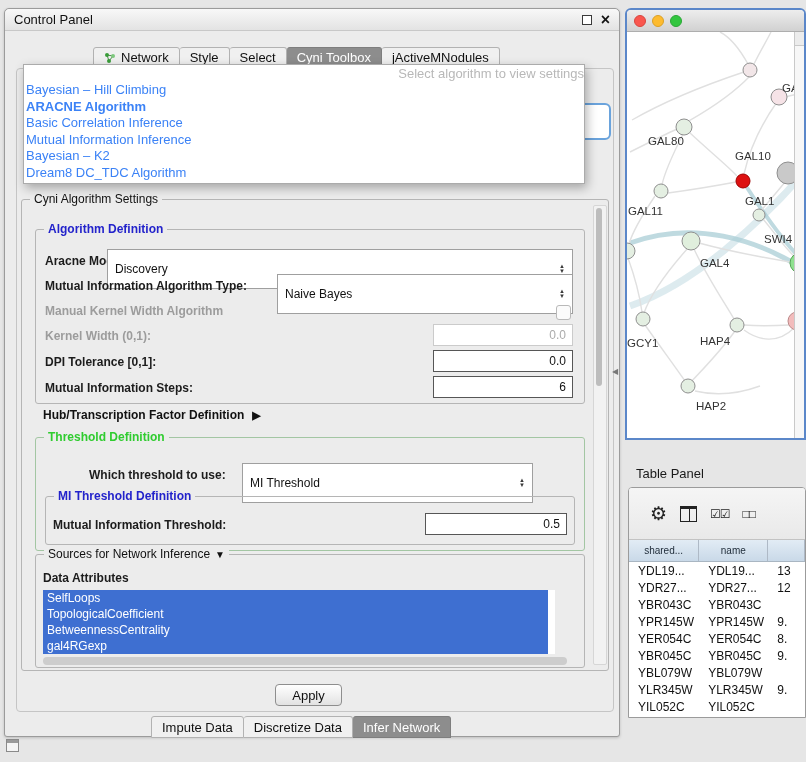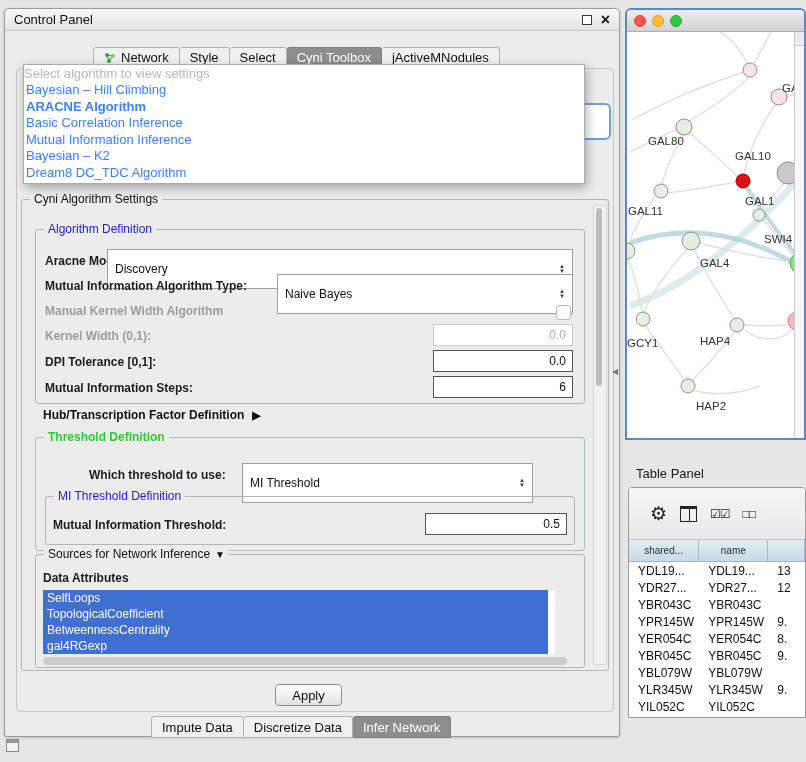--- a/index.html
+++ b/index.html
@@ -23,28 +23,28 @@
 
   .content-panel{position:absolute;left:11px;top:59px;width:596px;height:642px;border:1px solid #c5c5c5;
        border-radius:4px;background:#ececec}
 
   .hidden-combo{position:absolute;left:556px;top:94px;width:46px;height:33px;background:#fff;
        border:2px solid #6aa3dc;border-radius:6px;z-index:5}
 
   
   .dropdown{position:absolute;left:18px;top:55px;width:560px;height:118px;background:#fff;
        border:1px solid #ababab;box-shadow:2px 4px 10px rgba(0,0,0,.3);z-index:50;overflow:hidden}
-  .dd-hdr{height:17px;line-height:17px;text-align:left;color:#b8b8b8;font-size:13px}
+  .dd-hdr{height:17px;line-height:17px;text-align:right;color:#b8b8b8;font-size:13px}
   .dd-it{height:16.5px;line-height:16.5px;padding-left:2px;font-size:13px;color:#3b82f6;white-space:nowrap}
   .dd-it.sel{font-weight:bold}
 
   
   .grp{position:absolute;border:1px solid #b5b5b5;border-radius:3px}
   .gtitle{position:absolute;top:-8px;left:8px;background:#ececec;padding:0 4px;font-size:12px;white-space:nowrap}
-  .t-blue{color:#2323cb;font-weight:normal}
+  .t-blue{color:#2323cb;font-weight:bold}
   .t-green{color:#2fcc2f;font-weight:bold}
   .t-plain{color:#111}
   #settings-group{left:16px;top:190px;width:586px;height:470px}
   #algdef-group{left:30px;top:220px;width:548px;height:173px}
   #threshold-group{left:30px;top:428px;width:548px;height:112px;border-color:#a3c6a3}
   #mithr-group{left:40px;top:487px;width:528px;height:47px}
   #sources-group{left:30px;top:545px;width:548px;height:112px}
 
   .lbl{position:absolute;font-size:12px;font-weight:bold;color:#1c1c1c;white-space:nowrap}
   .lbl.dis{color:#9c9c9c}

